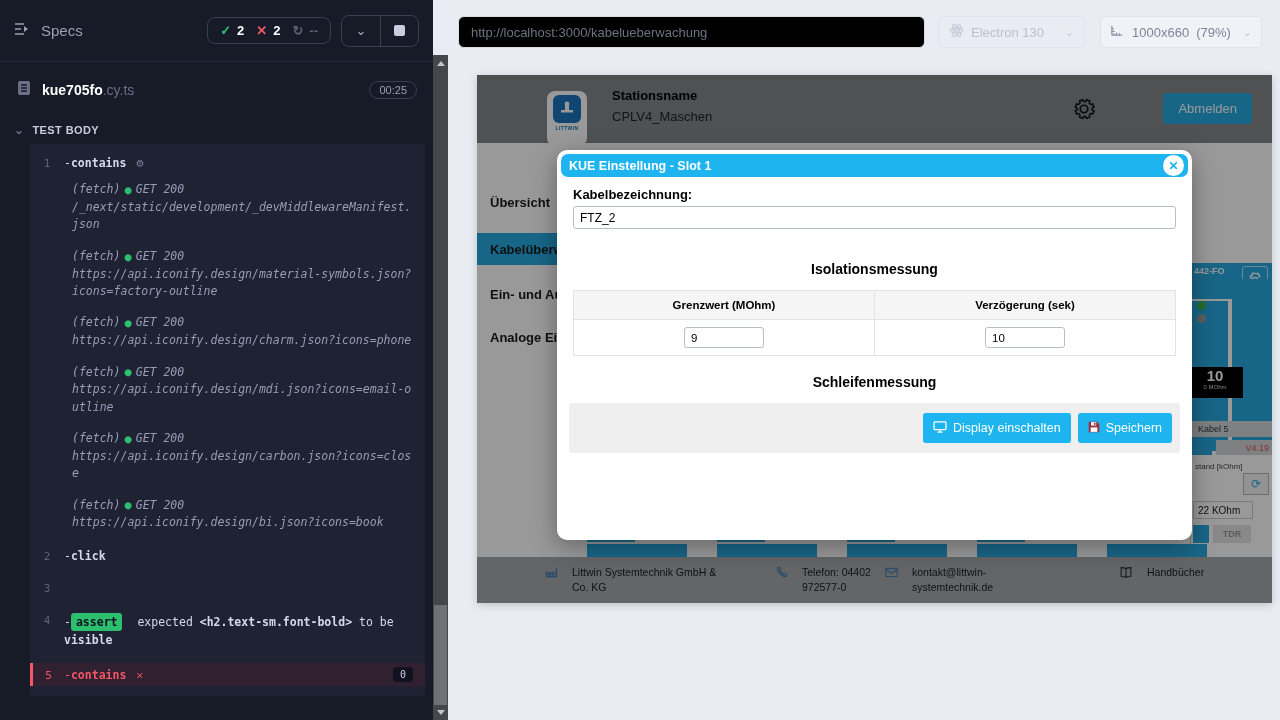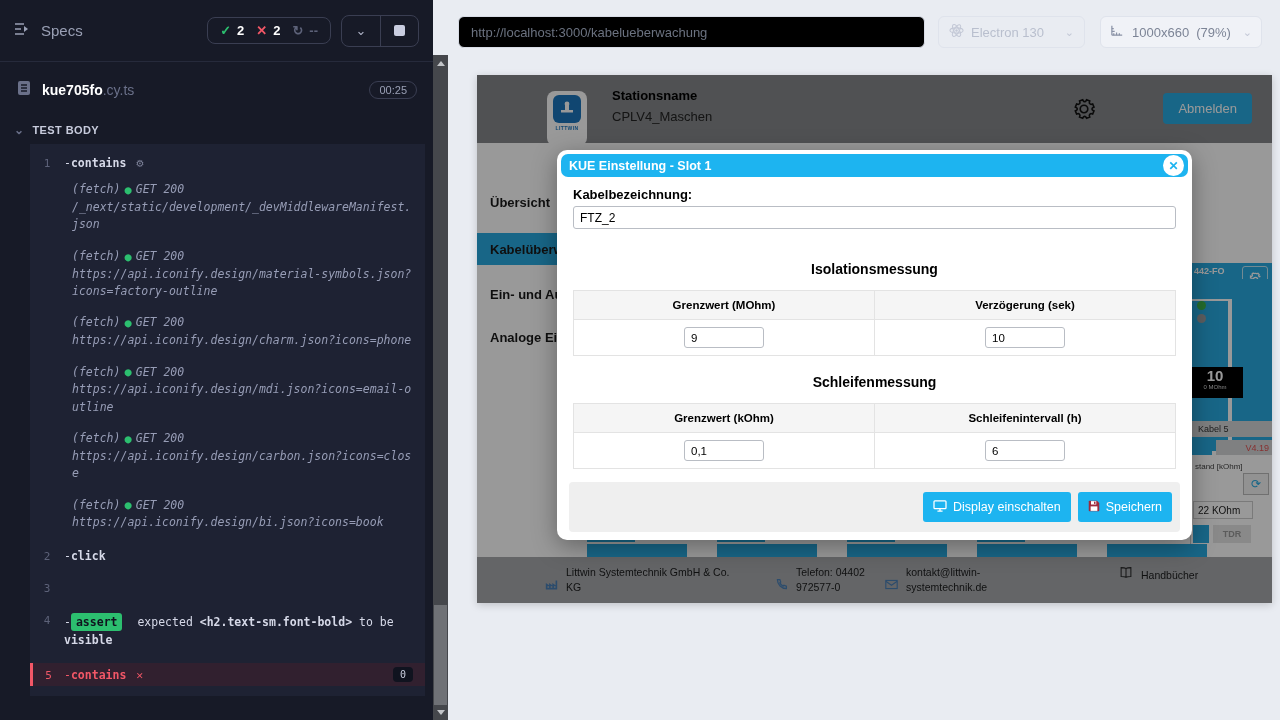--- a/index.html
+++ b/index.html
@@ -115,21 +115,21 @@
   .blk-display .u { font-size:6px; color:#ddd; }
   .lt-bar { background:#d4d6d8; font-size:9px; color:#333; display:flex; align-items:center; }
   .ver-txt { color:#e05252; font-size:9px; margin-left:auto; padding-right:3px; }
   .white-panel { background:#fff; border-left:1px solid #ccc; font-size:8px; color:#444; }
   .refresh-btn { position:absolute; border:1px solid #bbb; background:#f4f4f4; color:#29abe2;
                  display:flex; align-items:center; justify-content:center; font-size:12px; }
   .tdr-btn { position:absolute; background:#e4e4e4; color:#999; font-size:9px; font-weight:bold;
              display:flex; align-items:center; justify-content:center; }
 
   .aut-footer { position:absolute; left:0; bottom:0; width:795px; height:46px; background:#a7a9ac; }
-  .foot-item { position:absolute; top:8px; display:flex; gap:8px; font-size:10.5px; color:#1a1b1c; line-height:1.4;align-items:flex-end; }
+  .foot-item { position:absolute; top:8px; display:flex; gap:14px; font-size:10.5px; color:#1a1b1c; line-height:1.4; }
   .foot-ic { flex:none; margin-top:1px; }
 
   .dim-overlay { position:absolute; left:0; top:0; width:795px; height:528px;
                  background:rgba(0,0,0,.4); z-index:5; }
 
   
   .modal { position:absolute; left:80px; top:75px; width:635px; height:390px; background:#fff;
            border-radius:10px; box-shadow:0 6px 24px rgba(0,0,0,.35); z-index:10; padding:4px;
            display:flex; flex-direction:column; }
   .modal-head { position:relative; background:#1db4f0; border-radius:7px; height:23px;
@@ -491,32 +491,20 @@
             <th>Verzögerung (sek)</th>
           </tr>
           <tr>
             <td><input class="cell-input" value="9" style=""></td>
             <td><input class="cell-input" value="10" style=""></td>
           </tr>
         </tbody>
           </table>
 
         <div class="section-title st2">Schleifenmessung</div>
-        <table class="mtab">
-          <tbody>
-              <tr>
-            <th>Grenzwert (kOhm)</th>
-            <th>Schleifenintervall (h)</th>
-          </tr>
-          <tr>
-            <td><input class="cell-input" value="0,1" style=""></td>
-            <td><input class="cell-input" value="6" style=""></td>
-          </tr>
-        </tbody>
-          </table>
       </div>
 
       <div class="modal-foot">
         <button class="cy-btn">
           <span>
             <svg width="14" height="12" viewBox="0 0 16 14">
                 <rect x="1" y="1" width="14" height="9" rx="1" fill="none" stroke="#fff" stroke-width="1.5"></rect>
                 <path d="M5 13h6M8 10v3" stroke="#fff" stroke-width="1.5"></path>
               </svg></span>
           <span>Display einschalten</span>

